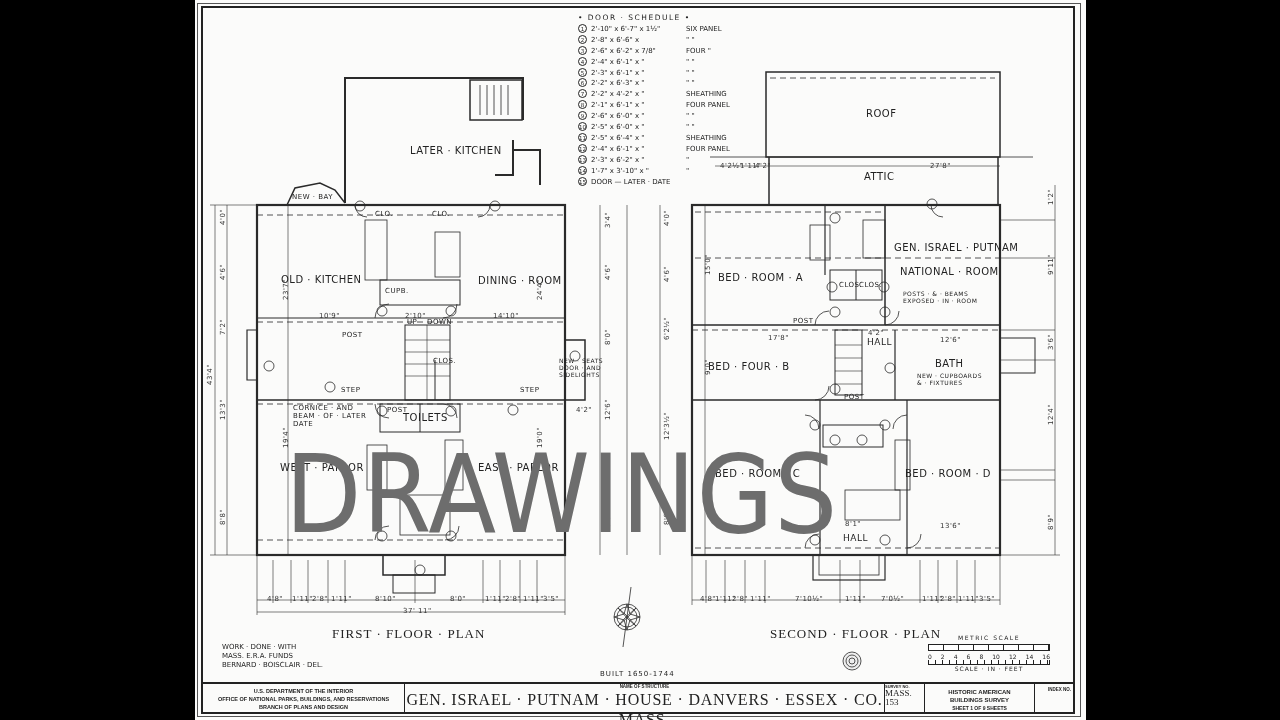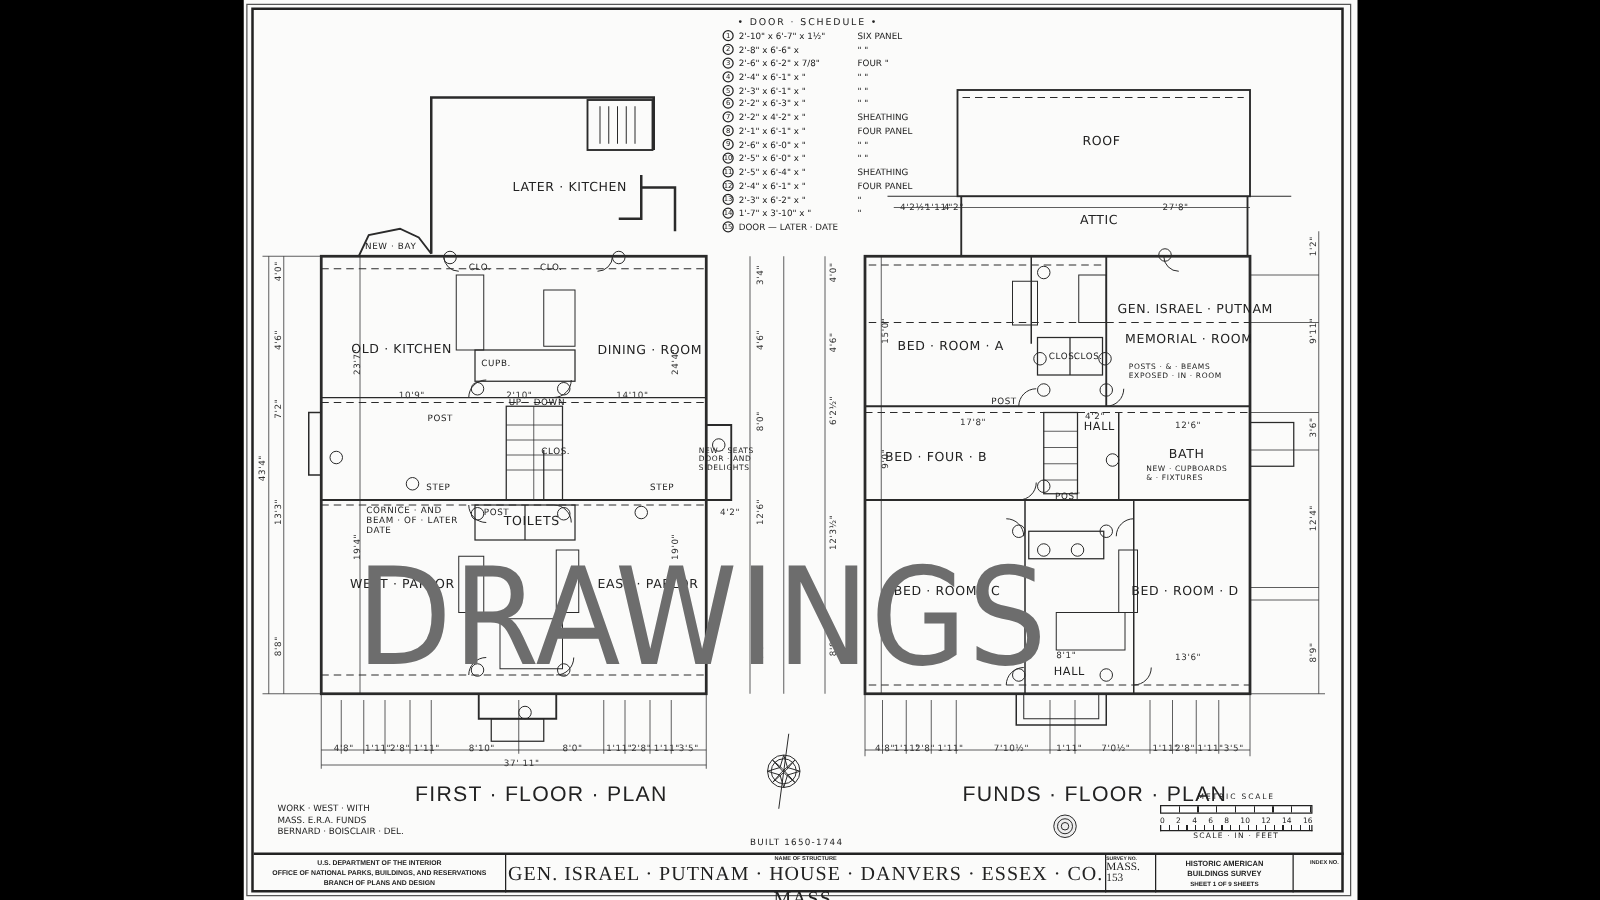--- a/index.html
+++ b/index.html
@@ -7,25 +7,25 @@
   #sheet{position:absolute;left:195px;top:0;width:891px;height:720px;background:#fbfbfa;}
   #frame-outer{position:absolute;left:2px;top:3px;width:882px;height:712px;border:1px solid #555;}
   #frame-inner{position:absolute;left:6px;top:6px;width:874px;height:708px;border:2px solid #222;box-sizing:border-box;}
   svg.plan{position:absolute;left:0;top:0;}
   .lbl{position:absolute;font-family:"DejaVu Sans",sans-serif;color:#222;white-space:nowrap;letter-spacing:0.5px;}
   .room{font-size:10px;text-align:center;}
   .small{font-size:7px;line-height:8px;}
   .dim{font-size:7px;color:#333;}
   .dimv{font-size:7px;color:#333;transform:rotate(-90deg);transform-origin:left top;}
   #door-schedule{position:absolute;left:383px;top:13px;font-family:"DejaVu Sans",sans-serif;font-size:7px;color:#222;line-height:10.9px;}
-  #door-schedule .title{letter-spacing:1.5px;margin-left:12px;font-size:7.5px;}
+  #door-schedule .title{letter-spacing:1.5px;margin-left:0;font-size:7.5px;}
   #door-schedule .row{display:flex;}
   #door-schedule .num{display:inline-block;width:9px;height:9px;border:1px solid #222;border-radius:50%;font-size:5.5px;line-height:9px;text-align:center;margin-right:4px;box-sizing:border-box;}
   #door-schedule .sz{display:inline-block;width:95px;}
-  .plan-title{position:absolute;font-family:Liberation Sans, sans-serif;font-size:17px;letter-spacing:1px;color:#222;}
+  .plan-title{position:absolute;font-family:Liberation Serif, serif;font-size:13px;letter-spacing:1px;color:#222;}
   .credit{position:absolute;left:27px;top:643px;font-size:7px;line-height:9px;color:#222;font-family:"DejaVu Sans",sans-serif;}
   #titleblock{position:absolute;left:8px;top:682px;width:872px;height:30px;border-top:2px solid #222;display:flex;}
   #titleblock .cell{border-right:1.5px solid #222;box-sizing:border-box;height:100%;position:relative;}
   .tb-agency{width:202px;font-size:5.5px;font-weight:bold;text-align:center;line-height:8px;padding-top:3px;color:#222;}
   .tb-name{width:480px;text-align:center;}
   .tb-name .cap{font-size:4.5px;font-weight:bold;line-height:6px;color:#222;}
   .tb-name .val{font-family:"Liberation Serif",serif;font-size:16px;letter-spacing:0.8px;color:#222;line-height:20px;}
   .tb-survey{width:40px;text-align:left;font-size:4px;font-weight:bold;color:#222;}
   .tb-survey .v{font-family:"Liberation Serif",serif;font-size:9px;font-weight:normal;line-height:9px;}
   .tb-habs{width:110px;text-align:center;font-size:6px;font-weight:bold;line-height:8px;padding-top:4px;color:#222;}
@@ -388,21 +388,21 @@
   <span class="lbl dimv" style="left:341px;top:448px">19'0"</span>
   <span class="lbl dim" style="left:381px;top:406px">4'2"</span>
 
   <span class="lbl room" style="left:671px;top:108px">ROOF</span>
   <span class="lbl room" style="left:669px;top:171px">ATTIC</span>
   <span class="lbl room" style="left:523px;top:272px">BED · ROOM · A</span>
   <span class="lbl room" style="left:513px;top:361px">BED · FOUR · B</span>
   <span class="lbl room" style="left:520px;top:468px">BED · ROOM · C</span>
   <span class="lbl room" style="left:710px;top:468px">BED · ROOM · D</span>
   <span class="lbl room" style="left:699px;top:242px">GEN. ISRAEL · PUTNAM</span>
-  <span class="lbl room" style="left:705px;top:266px">MEMORIAL · ROOM</span>
+  <span class="lbl room" style="left:705px;top:266px">NATIONAL · ROOM</span>
   <span class="lbl small" style="left:708px;top:290px;white-space:pre;font-size:6px;line-height:7px">POSTS · &amp; · BEAMS
 EXPOSED · IN · ROOM</span>
   <span class="lbl room" style="left:740px;top:358px">BATH</span>
   <span class="lbl small" style="left:722px;top:372px;white-space:pre;font-size:6px;line-height:7px">NEW · CUPBOARDS
 &amp; · FIXTURES</span>
   <span class="lbl room" style="left:672px;top:337px;font-size:9px">HALL</span>
   <span class="lbl room" style="left:648px;top:533px;font-size:9px">HALL</span>
   <span class="lbl small" style="left:598px;top:317px">POST</span>
   <span class="lbl small" style="left:649px;top:393px">POST</span>
   <span class="lbl small" style="left:644px;top:281px">CLOS.</span>
@@ -435,24 +435,24 @@
   <span class="lbl dimv" style="left:852px;top:530px">8'9"</span>
   <span class="lbl dimv" style="left:509px;top:275px">15'0"</span>
   <span class="lbl dim" style="left:573px;top:334px">17'8"</span>
   <span class="lbl dimv" style="left:509px;top:375px">9'0"</span>
   <span class="lbl dim" style="left:673px;top:329px">4'2"</span>
   <span class="lbl dim" style="left:745px;top:336px">12'6"</span>
   <span class="lbl dim" style="left:650px;top:520px">8'1"</span>
   <span class="lbl dim" style="left:745px;top:522px">13'6"</span>
 
   <span class="plan-title" style="left:137px;top:626px">FIRST · FLOOR · PLAN</span>
-  <span class="plan-title" style="left:575px;top:626px">FUNDS · FLOOR · PLAN</span>
+  <span class="plan-title" style="left:575px;top:626px">SECOND · FLOOR · PLAN</span>
 
   <div class="credit">
-    <div>WORK · WEST · WITH</div>
+    <div>WORK · DONE · WITH</div>
     <div>MASS. E.R.A. FUNDS</div>
     <div>BERNARD · BOISCLAIR · DEL.</div>
   </div>
 
   <span id="built">BUILT 1650-1744</span>
 
   <div id="scale">
     <div class="t">METRIC  SCALE</div>
     <div class="bar"></div>
     <div class="ticks">

